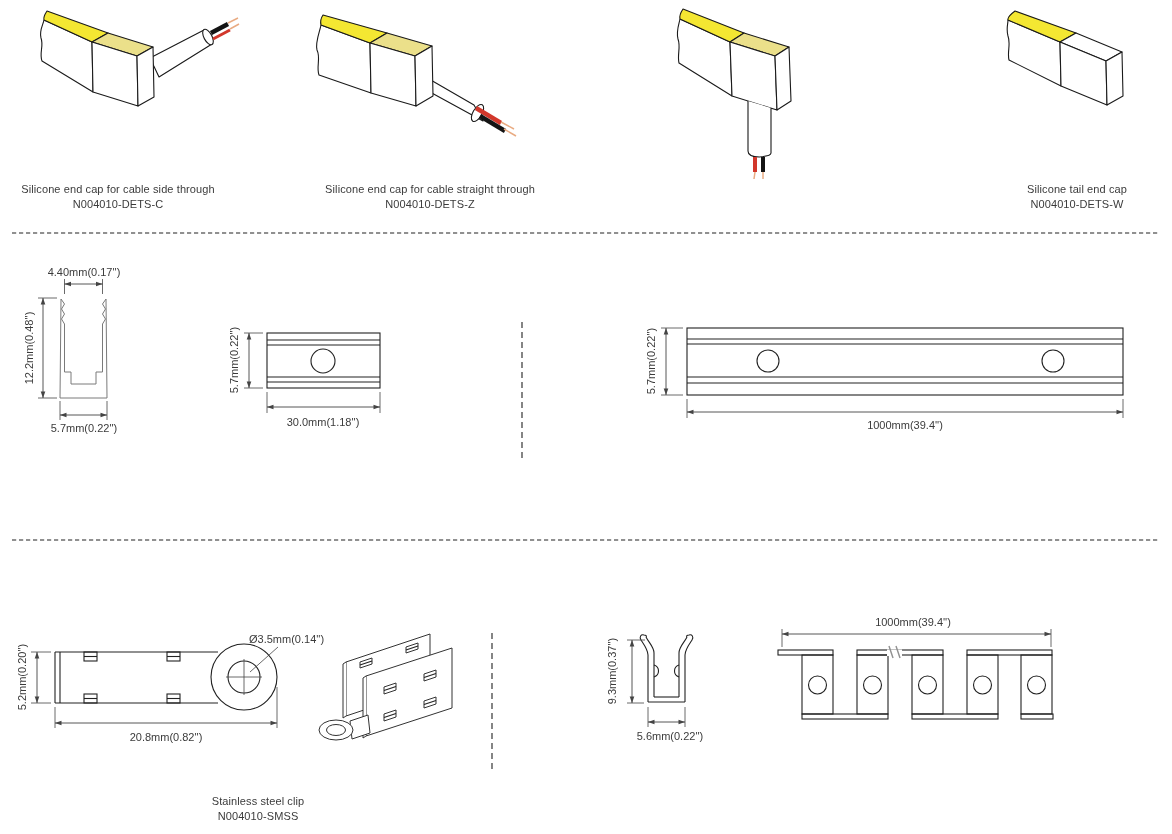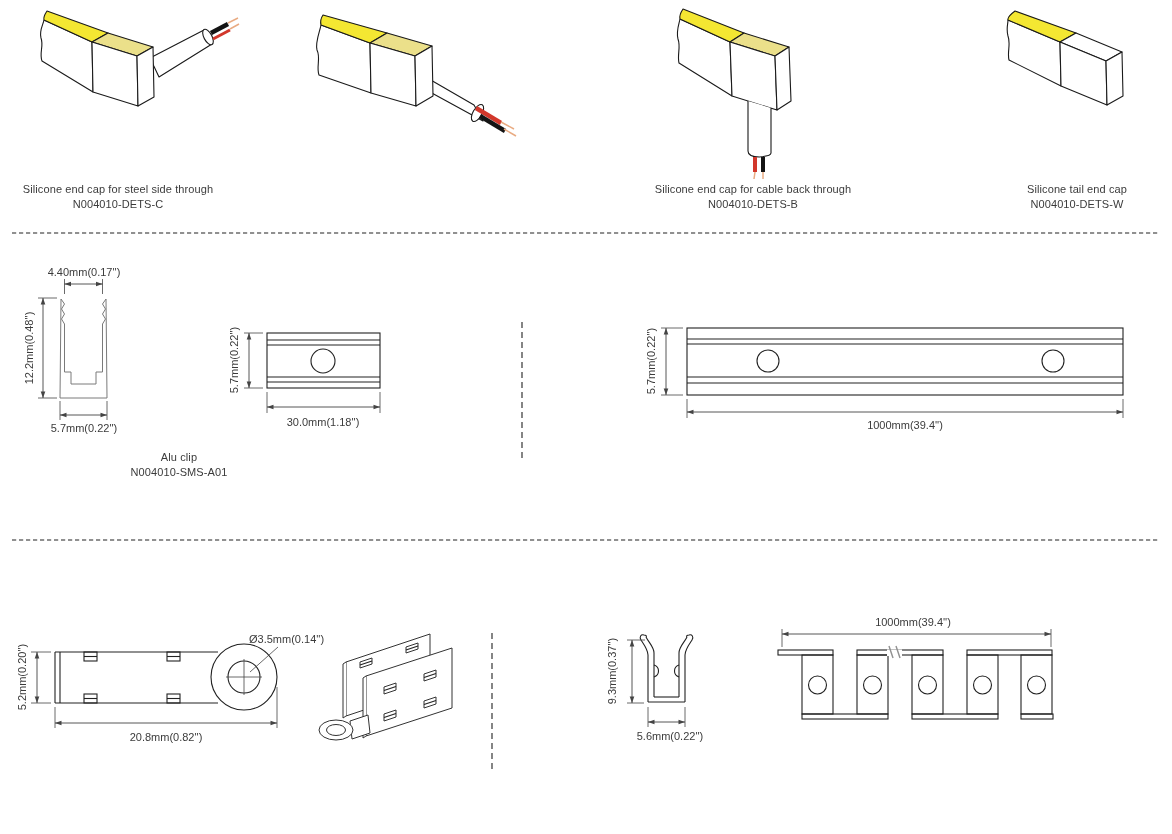--- a/index.html
+++ b/index.html
@@ -229,31 +229,31 @@
     <line x1="889" y1="646" x2="893" y2="658" stroke="#909090" stroke-width="1.4"></line>
     <line x1="896" y1="646" x2="900" y2="658" stroke="#909090" stroke-width="1.4"></line>
     <line class="ext" x1="782" y1="629" x2="782" y2="647"></line>
     <line class="ext" x1="1051" y1="629" x2="1051" y2="647"></line>
     <line class="dim" x1="782" y1="634" x2="1051" y2="634" marker-start="url(#arw)" marker-end="url(#arw)"></line>
     <text x="913" y="626" text-anchor="middle">1000mm(39.4'')</text>
   </g>
 </svg>
 
 <div class="lbl" style="left:18px;top:182px;width:200px">
-  <div>Silicone end cap for steel side through</div>
+  <div>Silicone end cap for cable side through</div>
   <div>N004010-DETS-C</div>
 </div>
-<div class="lbl" style="left:643px;top:182px;width:220px">
-  <div>Silicone end cap for cable back through</div>
-  <div>N004010-DETS-B</div>
+<div class="lbl" style="left:320px;top:182px;width:220px">
+  <div>Silicone end cap for cable straight through</div>
+  <div>N004010-DETS-Z</div>
 </div>
 <div class="lbl" style="left:972px;top:182px;width:210px">
   <div>Silicone tail end cap</div>
   <div>N004010-DETS-W</div>
 </div>
 
-<div class="lbl" style="left:79px;top:450px;width:200px">
-  <div>Alu clip</div>
-  <div>N004010-SMS-A01</div>
-</div>
-
+
+<div class="lbl" style="left:158px;top:794px;width:200px">
+  <div>Stainless steel clip</div>
+  <div>N004010-SMSS</div>
+</div>
 
 </div>
 
 </body></html>

